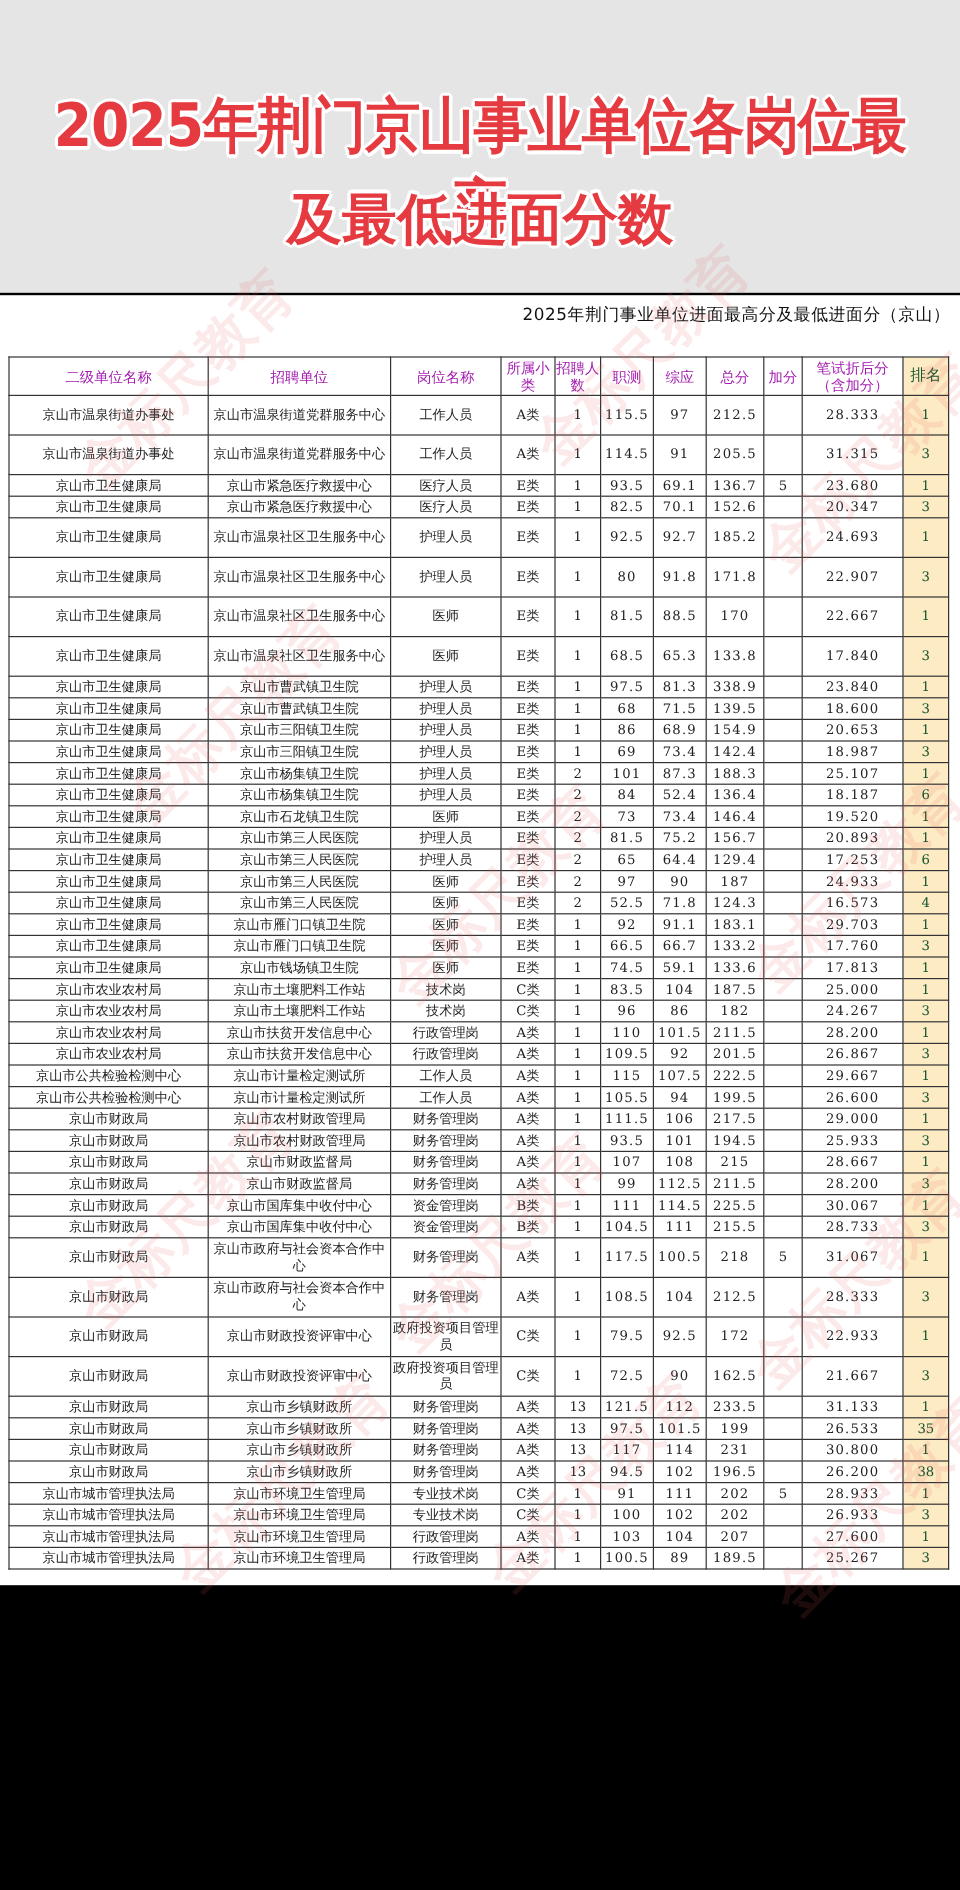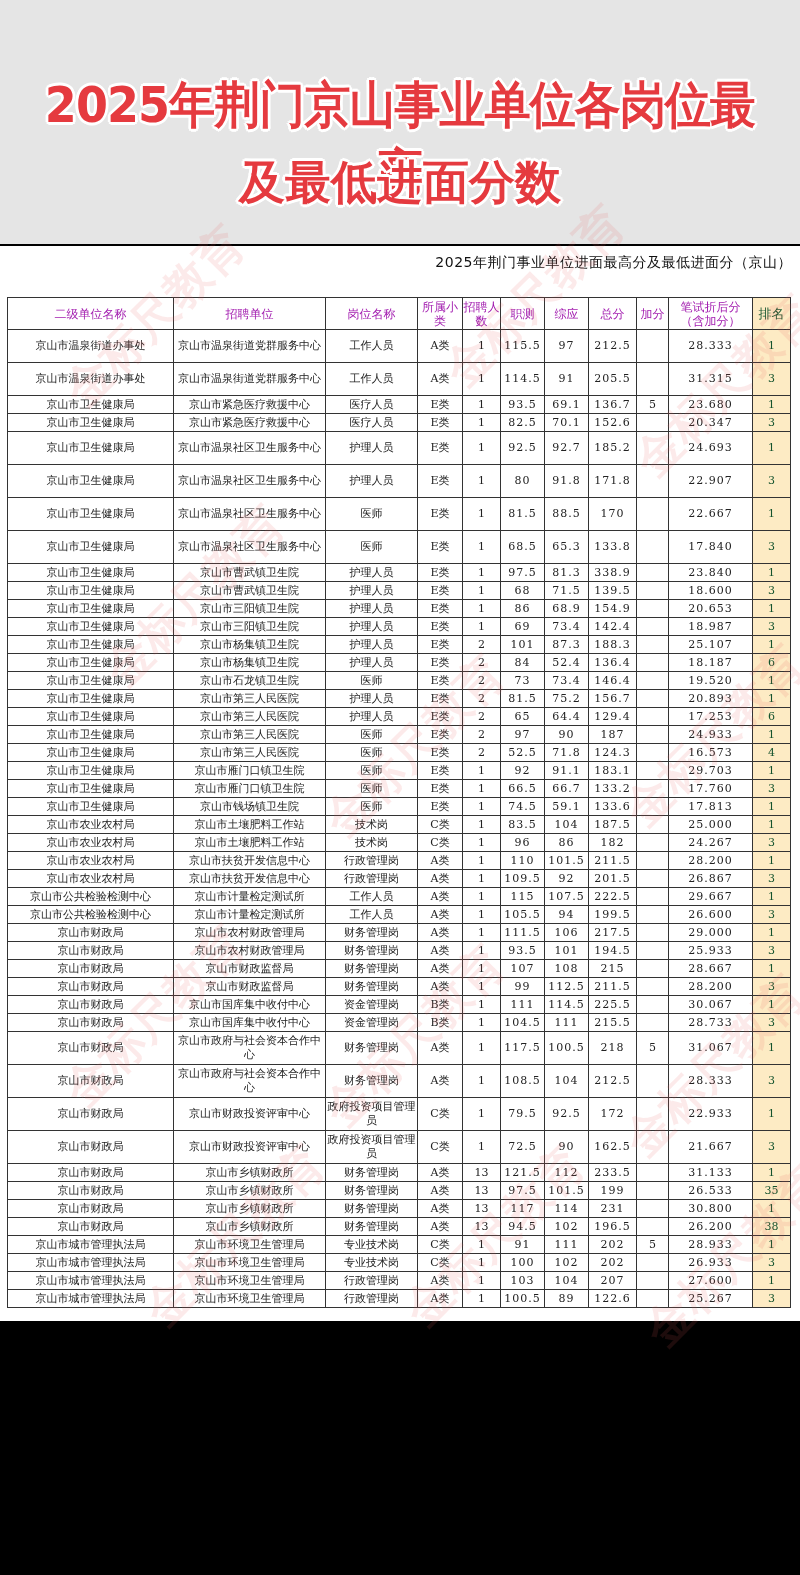--- a/index.html
+++ b/index.html
@@ -654,21 +654,21 @@
           <td class="rank">1</td>
         </tr>
         <tr>
           <td>京山市城市管理执法局</td>
           <td>京山市环境卫生管理局</td>
           <td>行政管理岗</td>
           <td>A类</td>
           <td>1</td>
           <td class="num">100.5</td>
           <td class="num">89</td>
-          <td class="num">122.6</td>
+          <td class="num">189.5</td>
           <td></td>
           <td class="num">25.267</td>
           <td class="rank">3</td>
         </tr>
       </tbody>
   </table>
   <div class="wm" style="left:40px;top:40px">金标尺教育</div>
   <div class="wm" style="left:420px;top:20px">金标尺教育</div>
   <div class="wm" style="left:610px;top:110px">金标尺教育</div>
   <div class="wm" style="left:80px;top:320px">金标尺教育</div>

